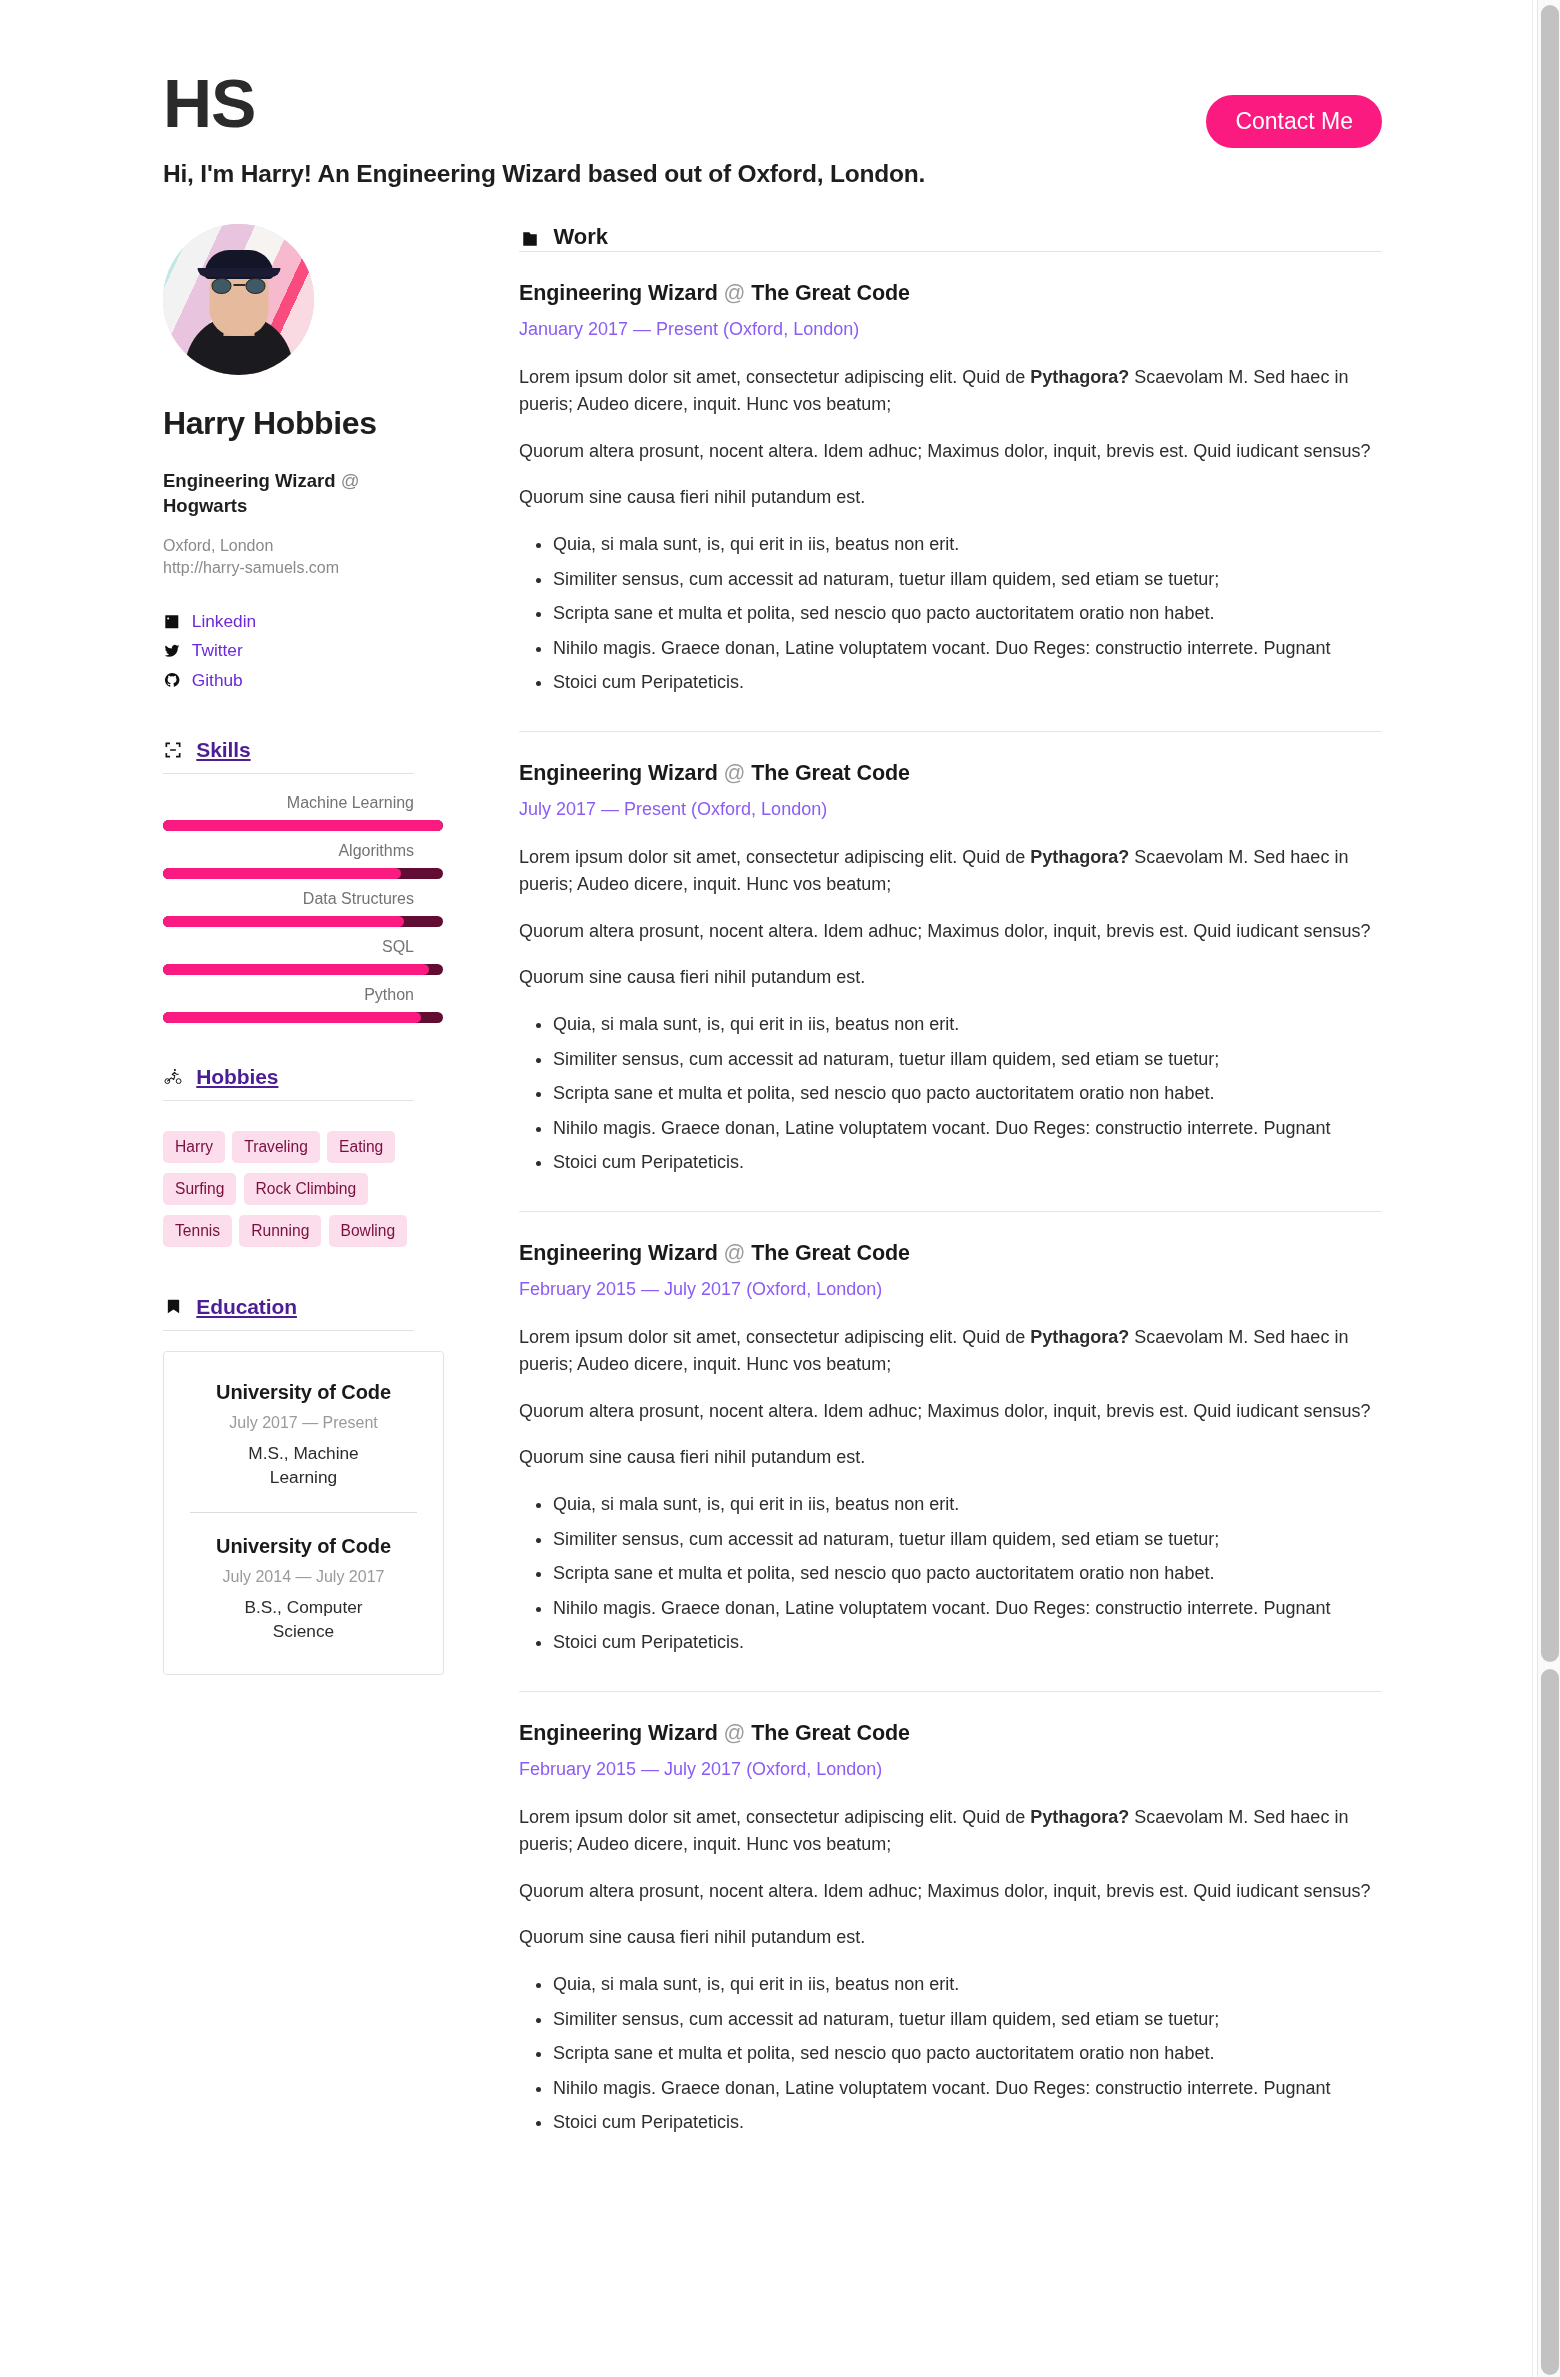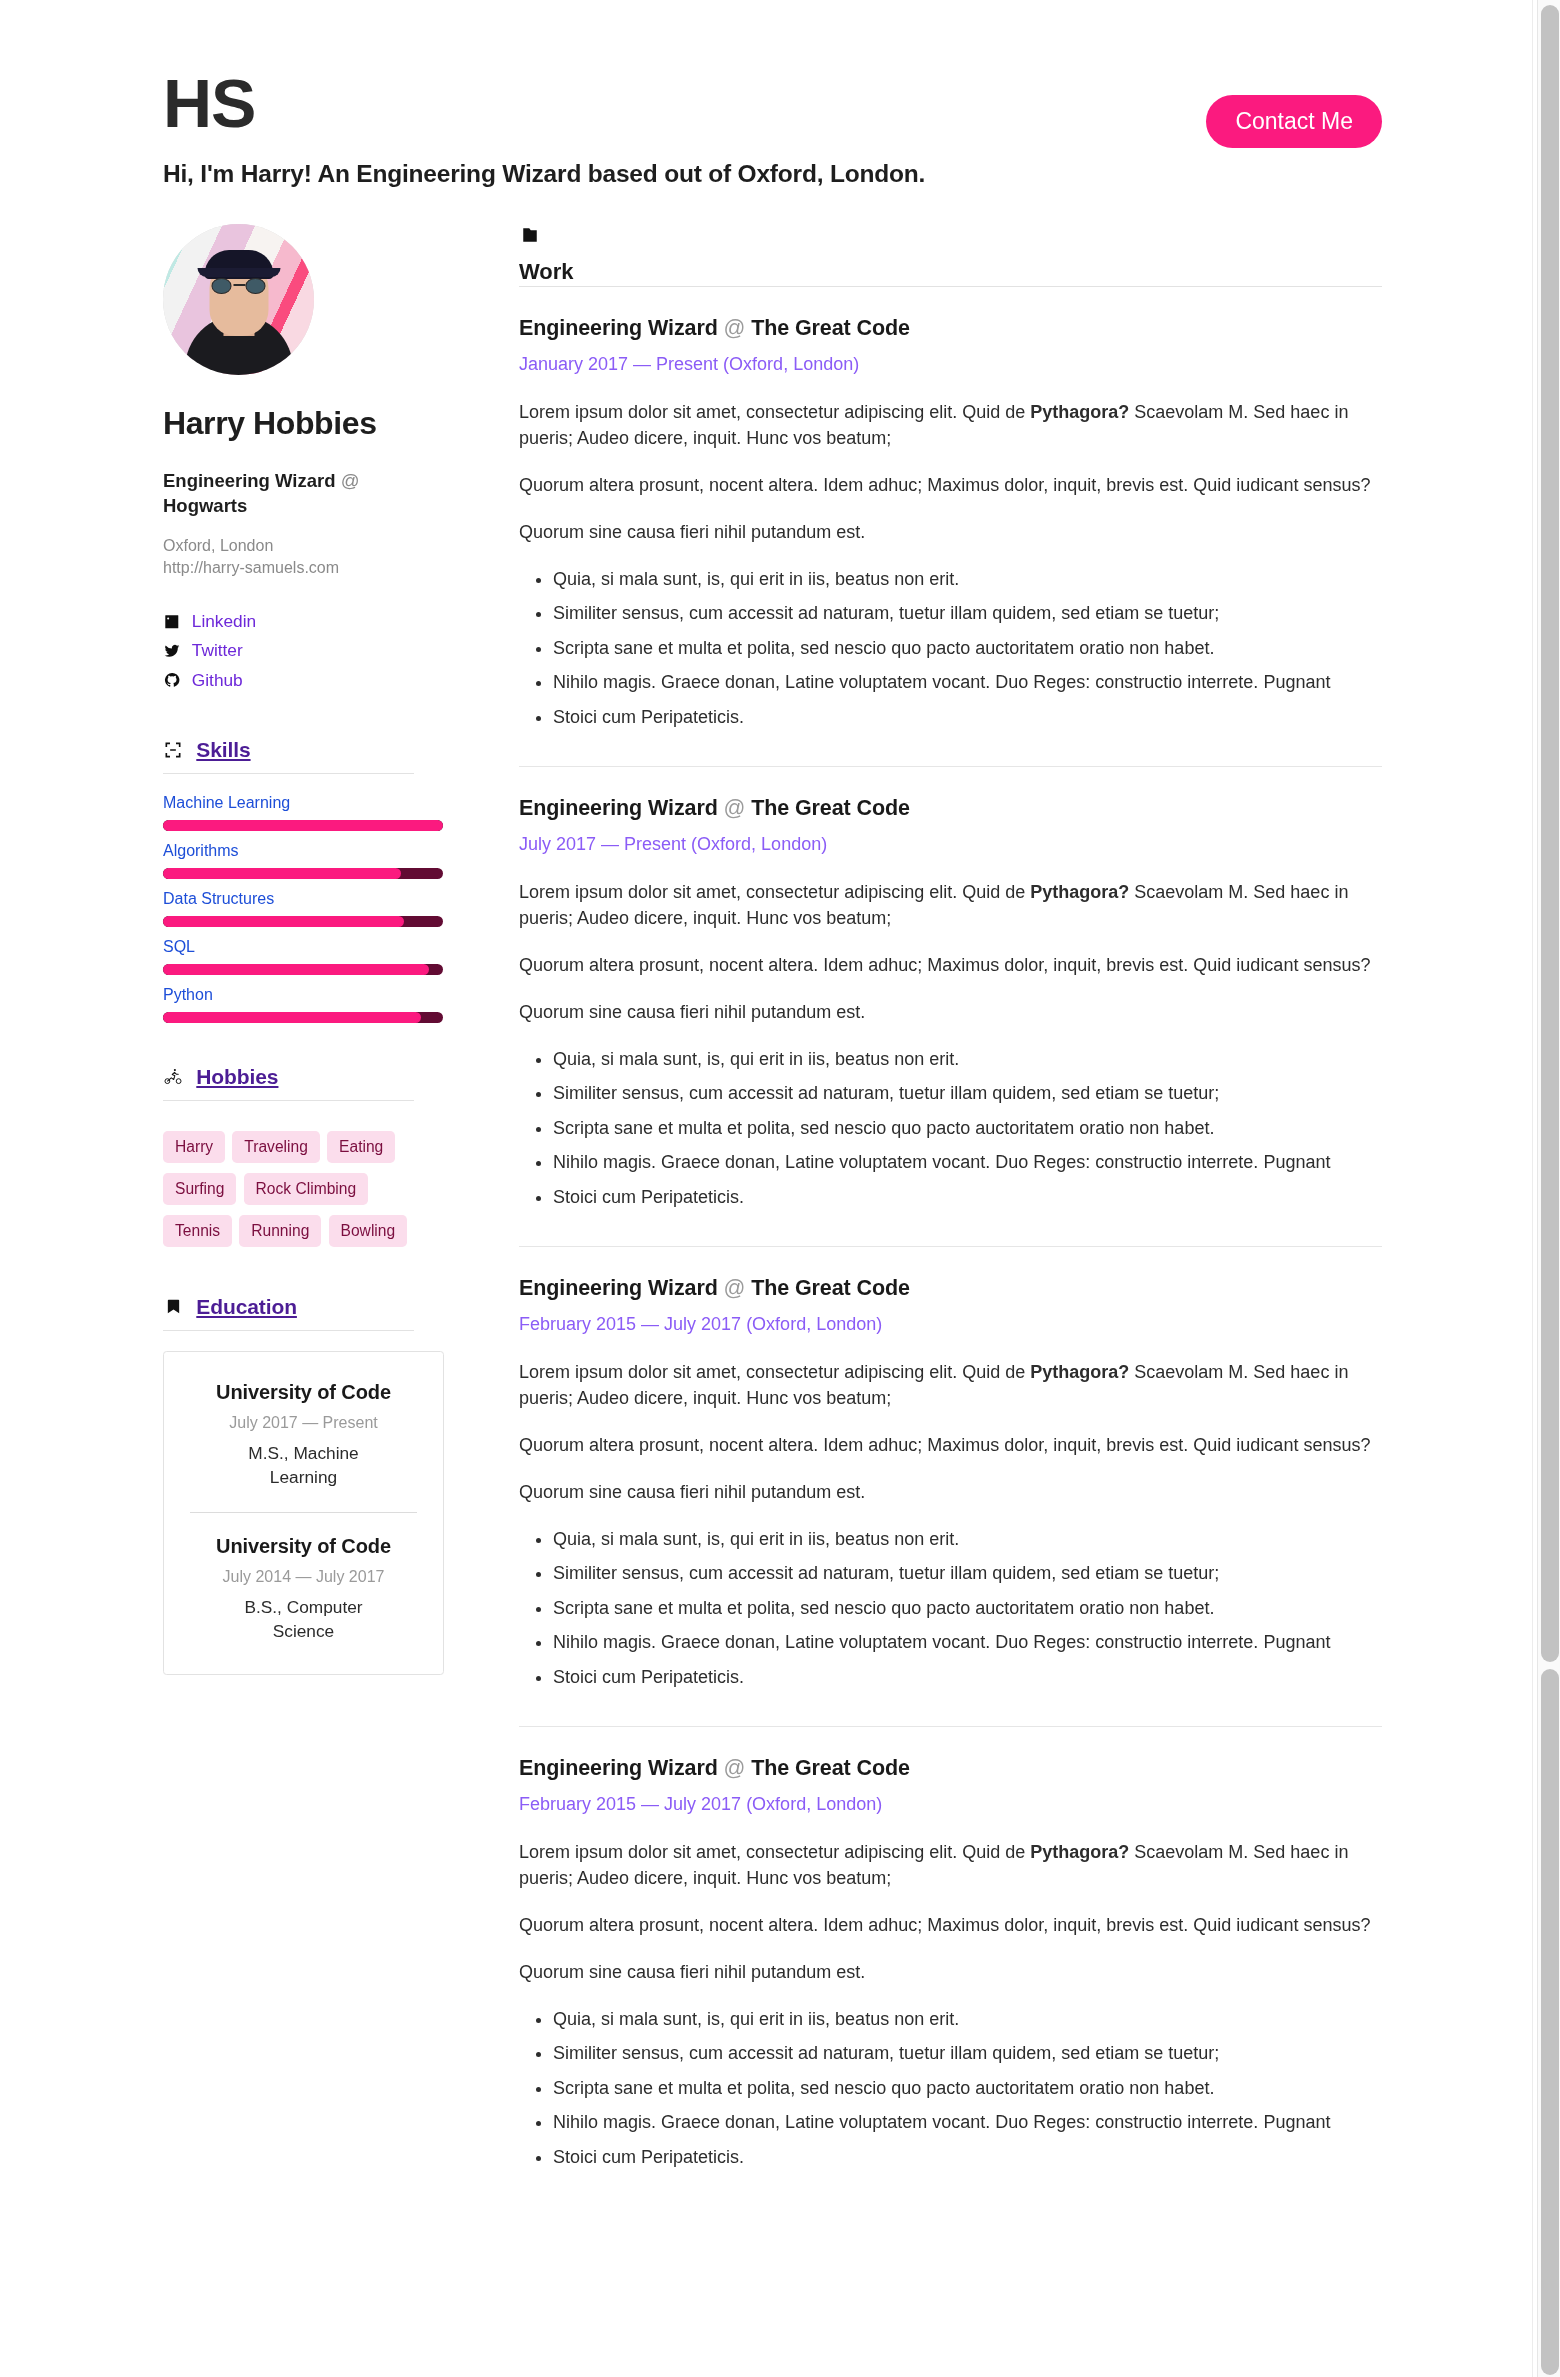--- a/index.html
+++ b/index.html
@@ -268,22 +268,23 @@
     font-weight: 700;
     color: #4c1d95;
     letter-spacing: -0.1px;
     text-decoration: underline;
   }
 
   
   .skill { margin-bottom: 10.8px; }
   .skill-name {
     font-size: 16px;
-    color: #1d4ed8;
+    color: #737373;
     margin-bottom: 7.8px;
+    text-align: right;
   }
   .skill-track {
     width: 280px;
     height: 11.4px;
     background: #620b33;
     border-radius: 7.2px;
     overflow: hidden;
   }
   .skill-fill {
     height: 100%;
@@ -336,26 +337,25 @@
     margin: 0 auto;
   }
   .edu-divider {
     border: none;
     border-top: 1.2px solid #dcdcdc;
     margin: 23px 0 21.5px 0;
   }
 
   
   .work-sec-head {
-    display: flex; align-items: flex-start;
+    display: flex; align-items: flex-end;
     gap: 13px;
     padding-bottom: 1px;
     border-bottom: 1.2px solid #e2e2e2;
     margin-bottom: 29px;
-    flex-direction: column;
   }
   .work-sec-head .hicon {
     width: 21.5px; height: 21.5px;
     display: inline-flex; align-items: center; justify-content: center;
     color: #121212;
     flex: 0 0 21.5px;
   }
   .work-sec-head .htitle {
     font-size: 22px;
     font-weight: 700;

